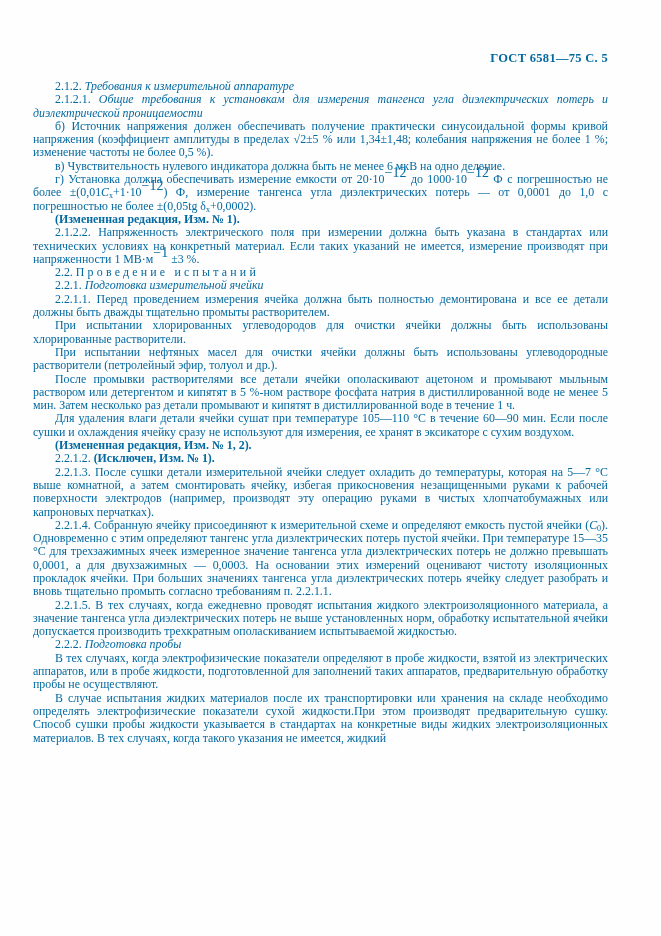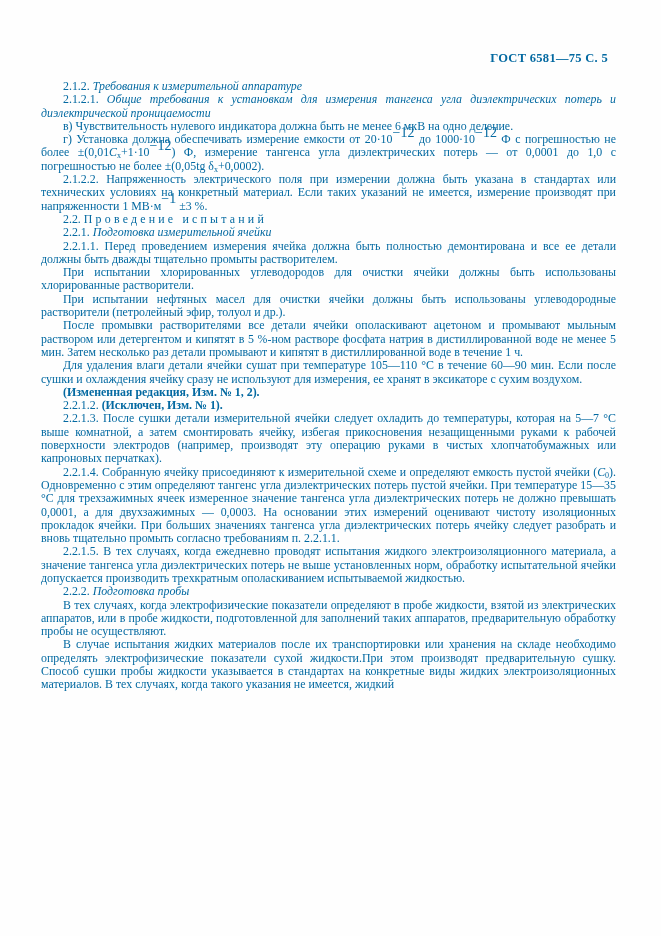--- a/index.html
+++ b/index.html
@@ -24,21 +24,21 @@
     width: 575px;
     text-align: right;
     font-weight: bold;
     font-size: 12.5px;
     letter-spacing: 0.3px;
     white-space: nowrap;
   }
   .doc-body {
     position: absolute;
     top: 80px;
-    left: 41px;
+    left: 33px;
     width: 575px;
     font-size: 11.9px;
     line-height: 13.3px;
     text-align: justify;
   }
   p.para {
     margin: 0;
     padding: 0;
     text-indent: 22px;
   }
@@ -62,22 +62,24 @@
   }
 </style>
 </head>
 <body>
 
 <div class="page">
   <div class="page-header">ГОСТ 6581—75 С. 5</div>
   <div class="doc-body">
       <p class="para"><span class="run-n">2.1.2.  </span><span class="run-i">Требования к измерительной аппаратуре</span></p>
       <p class="para"><span class="run-n">2.1.2.1.  </span><span class="run-i">Общие требования к установкам для измерения тангенса угла диэлектрических потерь и диэлектрической проницаемости</span></p>
+      <p class="para"><span class="run-n">б) Источник напряжения должен обеспечивать получение практически синусоидальной формы кривой напряжения (коэффициент амплитуды в пределах √2±5 % или 1,34±1,48; колебания напряжения не более 1 %; изменение частоты не более 0,5 %).</span></p>
       <p class="para"><span class="run-n">в) Чувствительность нулевого индикатора должна быть не менее 6 мкВ на одно деление.</span></p>
       <p class="para"><span class="run-n">г) Установка должна обеспечивать измерение емкости от 20·10</span><span class="run-sup">−12</span><span class="run-n"> до 1000·10</span><span class="run-sup">−12</span><span class="run-n"> Ф с погрешностью не более ±(0,01</span><span class="run-i">C</span><span class="run-sub">х</span><span class="run-n">+1·10</span><span class="run-sup">−12</span><span class="run-n">) Ф, измерение тангенса угла диэлектрических потерь — от 0,0001 до 1,0 с погрешностью не более ±(0,05tg δ</span><span class="run-sub">х</span><span class="run-n">+0,0002).</span></p>
+      <p class="para"><span class="run-b">(Измененная редакция, Изм. № 1).</span></p>
       <p class="para"><span class="run-n">2.1.2.2.  Напряженность электрического поля при измерении должна быть указана в стандартах или технических условиях на конкретный материал. Если таких указаний не имеется, измерение производят при напряженности 1 МВ·м</span><span class="run-sup">−1</span><span class="run-n"> ±3 %.</span></p>
       <p class="para"><span class="run-n">2.2. </span><span class="run-spaced">Проведение испытаний</span></p>
       <p class="para"><span class="run-n">2.2.1.  </span><span class="run-i">Подготовка измерительной ячейки</span></p>
       <p class="para"><span class="run-n">2.2.1.1.  Перед проведением измерения ячейка должна быть полностью демонтирована и все ее детали должны быть дважды тщательно промыты растворителем.</span></p>
       <p class="para"><span class="run-n">При испытании хлорированных углеводородов для очистки ячейки должны быть использованы хлорированные растворители.</span></p>
       <p class="para"><span class="run-n">При испытании нефтяных масел для очистки ячейки должны быть использованы углеводородные растворители (петролейный эфир, толуол и др.).</span></p>
       <p class="para"><span class="run-n">После промывки растворителями все детали ячейки ополаскивают ацетоном и промывают мыльным раствором или детергентом и кипятят в 5 %-ном растворе фосфата натрия в дистиллированной воде не менее 5 мин. Затем несколько раз детали промывают и кипятят в дистиллированной воде в течение 1 ч.</span></p>
       <p class="para"><span class="run-n">Для удаления влаги детали ячейки сушат при температуре 105—110 °С в течение 60—90 мин. Если после сушки и охлаждения ячейку сразу не используют для измерения, ее хранят в эксикаторе с сухим воздухом.</span></p>
       <p class="para"><span class="run-b">(Измененная редакция, Изм. № 1, 2).</span></p>
       <p class="para"><span class="run-n">2.2.1.2.  </span><span class="run-b">(Исключен, Изм. № 1).</span></p>

